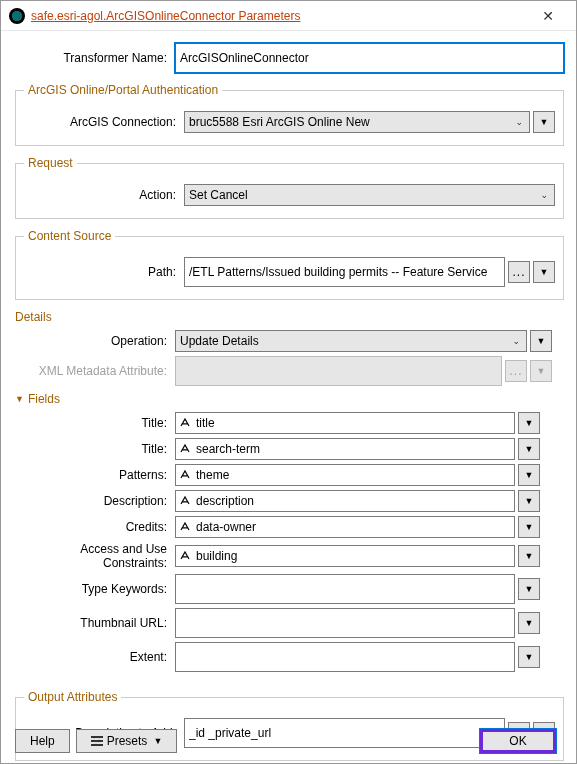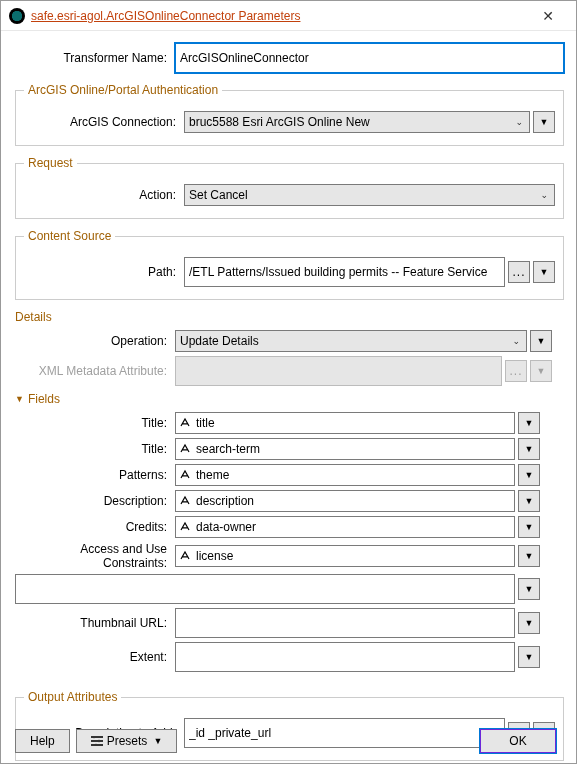--- a/index.html
+++ b/index.html
@@ -37,21 +37,21 @@
   fieldset { border: 1px solid #ccc; margin: 8px 0 10px 0; padding: 10px 8px 8px 8px; }
   legend { color: #a16207; padding: 0 4px; }
   fieldset.noborder { border: none; margin: 6px 12px 2px 0; padding: 2px 0; }
   .noborder > legend { padding-left: 0; }
 
   .fields-legend { display: flex; align-items: center; cursor: pointer; }
   .fields-caret { font-size: 9px; margin-right: 4px; }
 
   .buttonbar { position: absolute; bottom: 10px; left: 14px; right: 14px; display: flex; align-items: center; }
   .btn { height: 24px; border: 1px solid #7a7a7a; background: #e6e6e6; padding: 0 14px; display: flex; align-items: center; cursor: pointer; }
-  .btn.default { border: 1px solid #6d28d9; outline: 1px solid #0078d7; }
+  .btn.default { border: 3px solid #6d28d9; outline: 1px solid #0078d7; }
   .presets svg { width: 12px; height: 10px; margin-right: 4px; }
   .presets-arrow { font-size: 9px; margin-left: 6px; }
   .spacer { flex: 1; }
 
   .inner-fieldset { margin-top: 2px; }
   .toprow { margin-top: 2px; margin-bottom: 10px; }
 </style>
 </head>
 <body>
 
@@ -194,26 +194,27 @@
         </div>
 
         <div class="row">
           <div class="label">Access and Use Constraints:</div>
           <div class="field-with-attr">
             <span class="attr-icon">
                 <svg viewBox="0 0 12 12">
                   <path d="M2 9 L6 2 L10 9 M3.3 6.8 L8.7 6.8" stroke="#000" stroke-width="1.2" fill="none"></path>
                 </svg>
               </span>
-            <span class="attr-text">license</span>
-          </div>
-          <div class="sqbtn down">▼</div>
-        </div>
-
-        <div class="row">
+            <span class="attr-text">building</span>
+          </div>
+          <div class="sqbtn down">▼</div>
+        </div>
+
+        <div class="row">
+          <div class="label">Type Keywords:</div>
           <input class="textin" value="" style="">
           <div class="sqbtn down">▼</div>
         </div>
 
         <div class="row">
           <div class="label">Thumbnail URL:</div>
           <input class="textin" value="" style="">
           <div class="sqbtn down">▼</div>
         </div>
 

